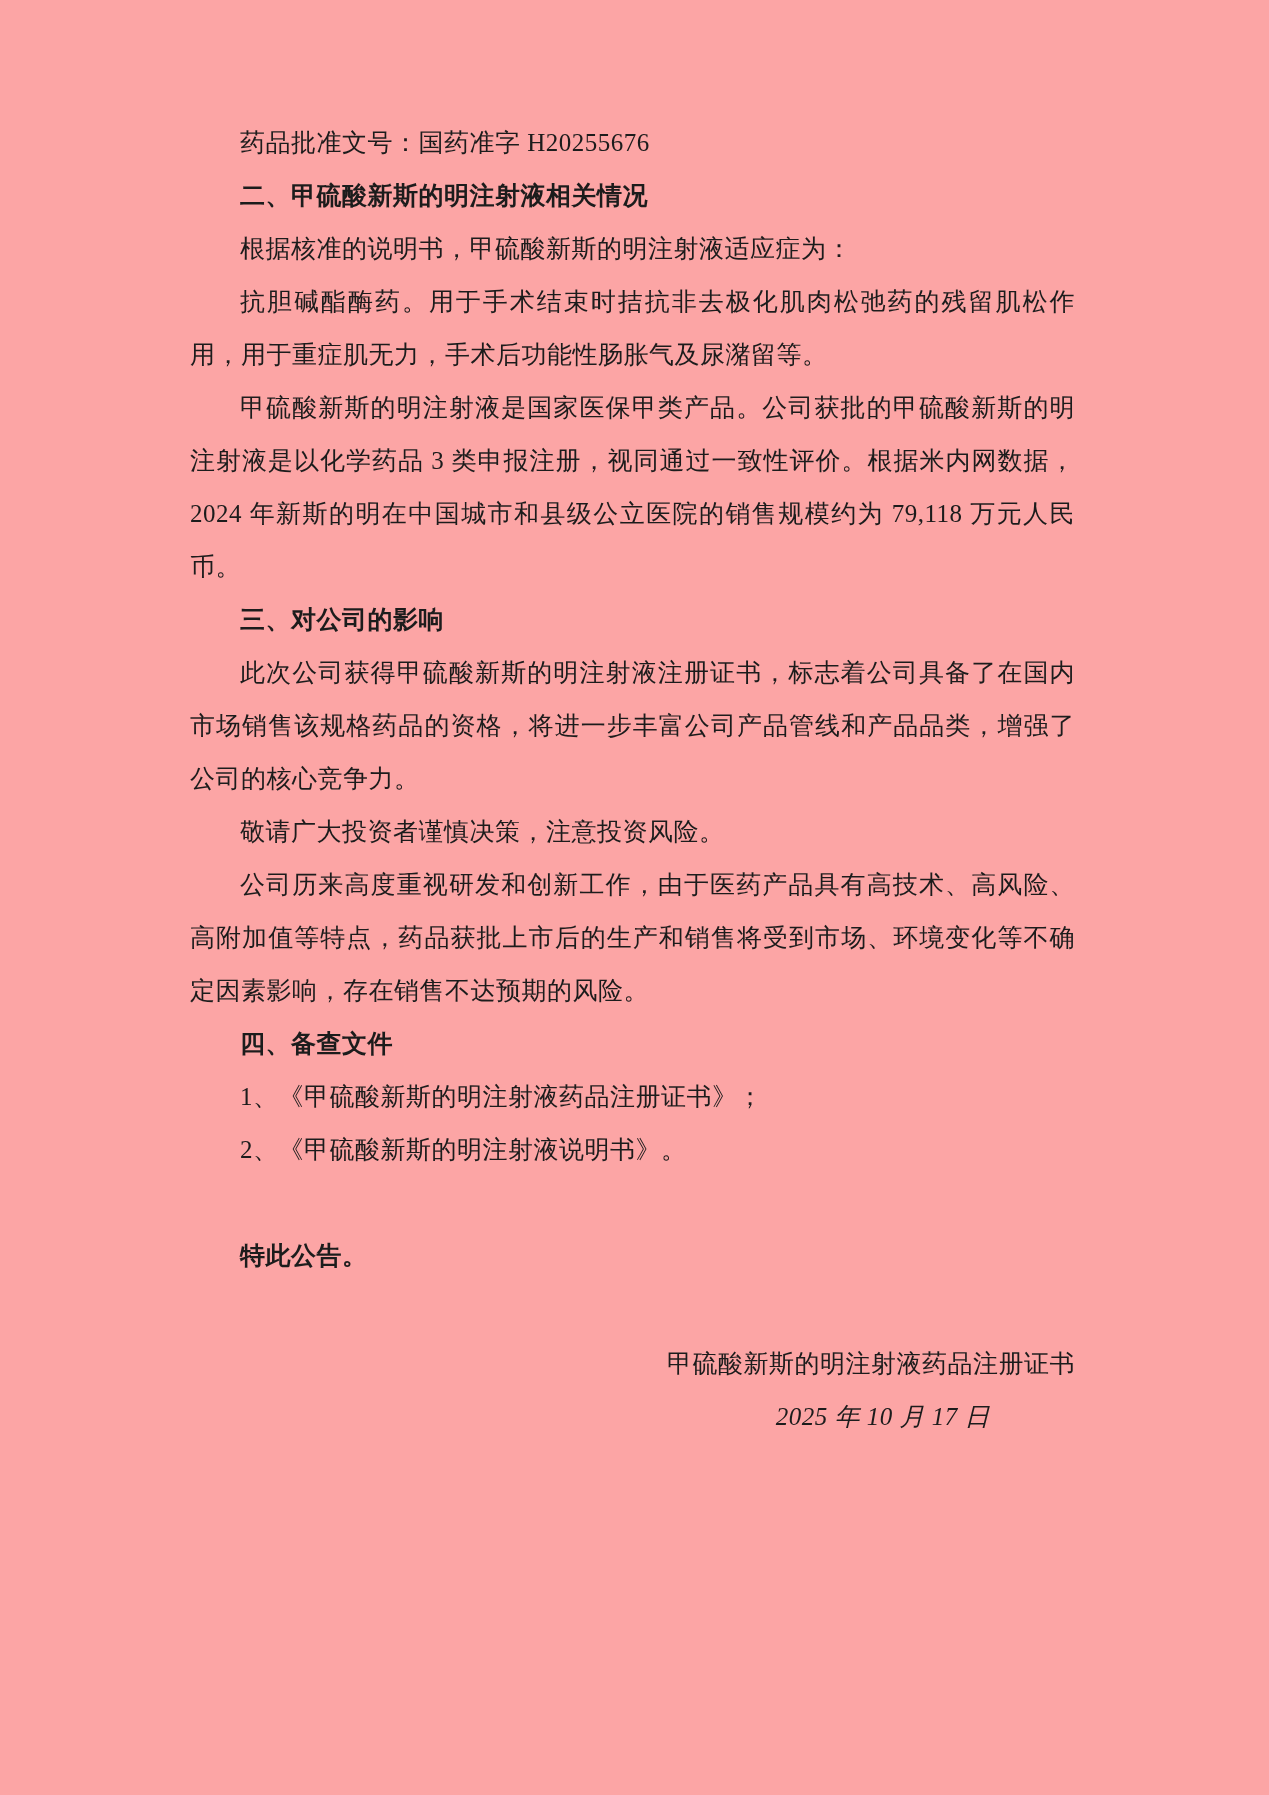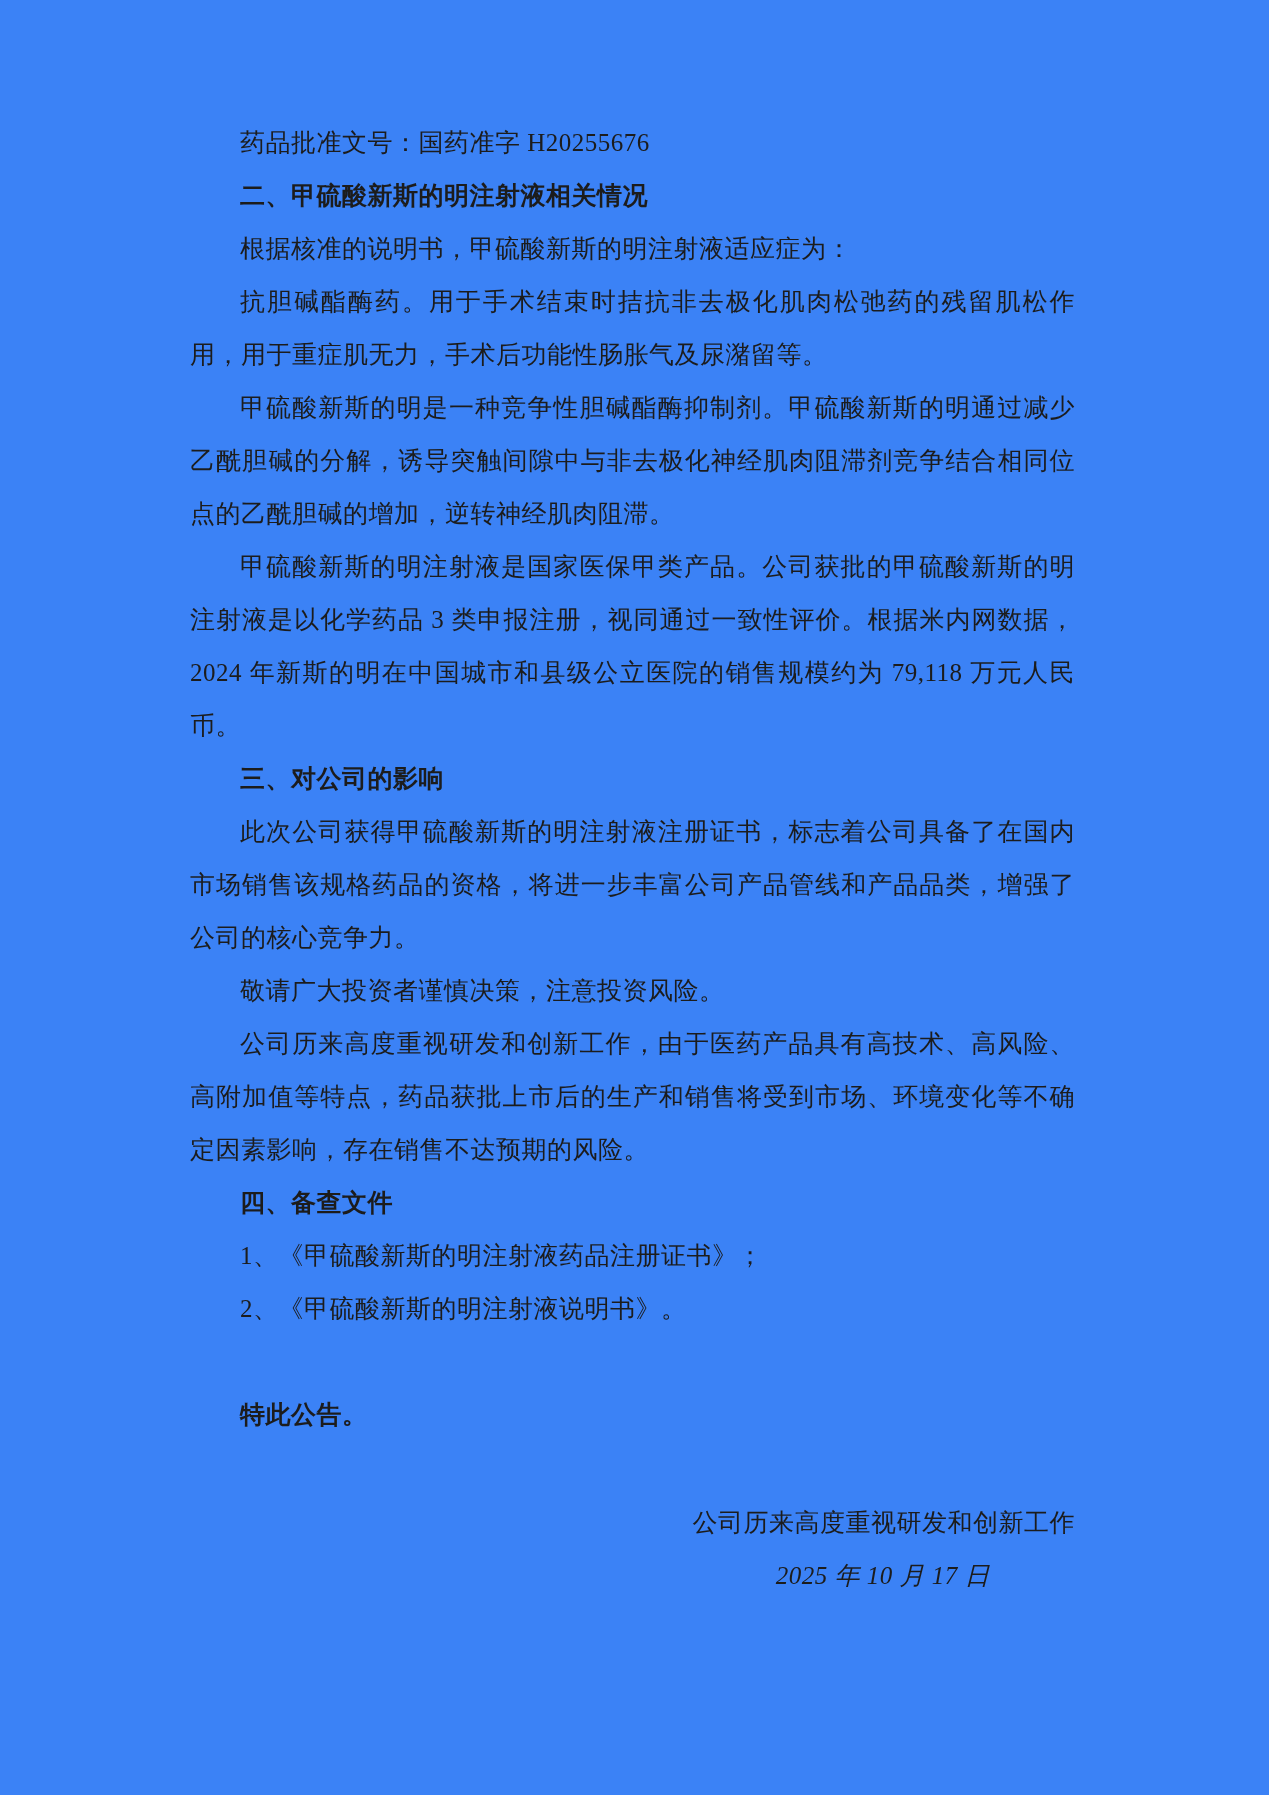--- a/index.html
+++ b/index.html
@@ -5,21 +5,21 @@
   html, body {
     margin: 0;
     padding: 0;
     background: #ffffff;
   }
   .page {
     position: relative;
     width: 1269px;
     height: 1795px;
     box-sizing: border-box;
-    background: #3b82f6;
+    background: #fca5a5;
     color: #1c1c1c;
     font-family: "Liberation Serif", "DejaVu Serif", serif;
     font-size: 25px;
     line-height: 53px;
     letter-spacing: 0.5px;
     padding: 116px 194px 0 190px;
     overflow: hidden;
   }
   .para {
     margin: 0;
@@ -51,28 +51,27 @@
   }
 </style>
 </head>
 <body>
 
 <div class="page">
   <p class="para">药品批准文号：国药准字 H20255676</p>
   <p class="heading">二、甲硫酸新斯的明注射液相关情况</p>
   <p class="para">根据核准的说明书，甲硫酸新斯的明注射液适应症为：</p>
   <p class="para">抗胆碱酯酶药。用于手术结束时拮抗非去极化肌肉松弛药的残留肌松作用，用于重症肌无力，手术后功能性肠胀气及尿潴留等。</p>
-  <p class="para">甲硫酸新斯的明是一种竞争性胆碱酯酶抑制剂。甲硫酸新斯的明通过减少乙酰胆碱的分解，诱导突触间隙中与非去极化神经肌肉阻滞剂竞争结合相同位点的乙酰胆碱的增加，逆转神经肌肉阻滞。</p>
   <p class="para">甲硫酸新斯的明注射液是国家医保甲类产品。公司获批的甲硫酸新斯的明注射液是以化学药品 3 类申报注册，视同通过一致性评价。根据米内网数据，2024 年新斯的明在中国城市和县级公立医院的销售规模约为 79,118 万元人民币。</p>
   <p class="heading">三、对公司的影响</p>
   <p class="para">此次公司获得甲硫酸新斯的明注射液注册证书，标志着公司具备了在国内市场销售该规格药品的资格，将进一步丰富公司产品管线和产品品类，增强了公司的核心竞争力。</p>
   <p class="para">敬请广大投资者谨慎决策，注意投资风险。</p>
   <p class="para">公司历来高度重视研发和创新工作，由于医药产品具有高技术、高风险、高附加值等特点，药品获批上市后的生产和销售将受到市场、环境变化等不确定因素影响，存在销售不达预期的风险。</p>
   <p class="heading">四、备查文件</p>
   <p class="para">1、《甲硫酸新斯的明注射液药品注册证书》；</p>
   <p class="para">2、《甲硫酸新斯的明注射液说明书》。</p>
   <p class="para gap-before">特此公告。</p>
 
   <div class="signature">
-    <p class="sig-company">公司历来高度重视研发和创新工作</p>
+    <p class="sig-company">甲硫酸新斯的明注射液药品注册证书</p>
     <p class="sig-date">2025 年 10 月 17 日</p>
   </div>
 </div>
 
 </body></html>

